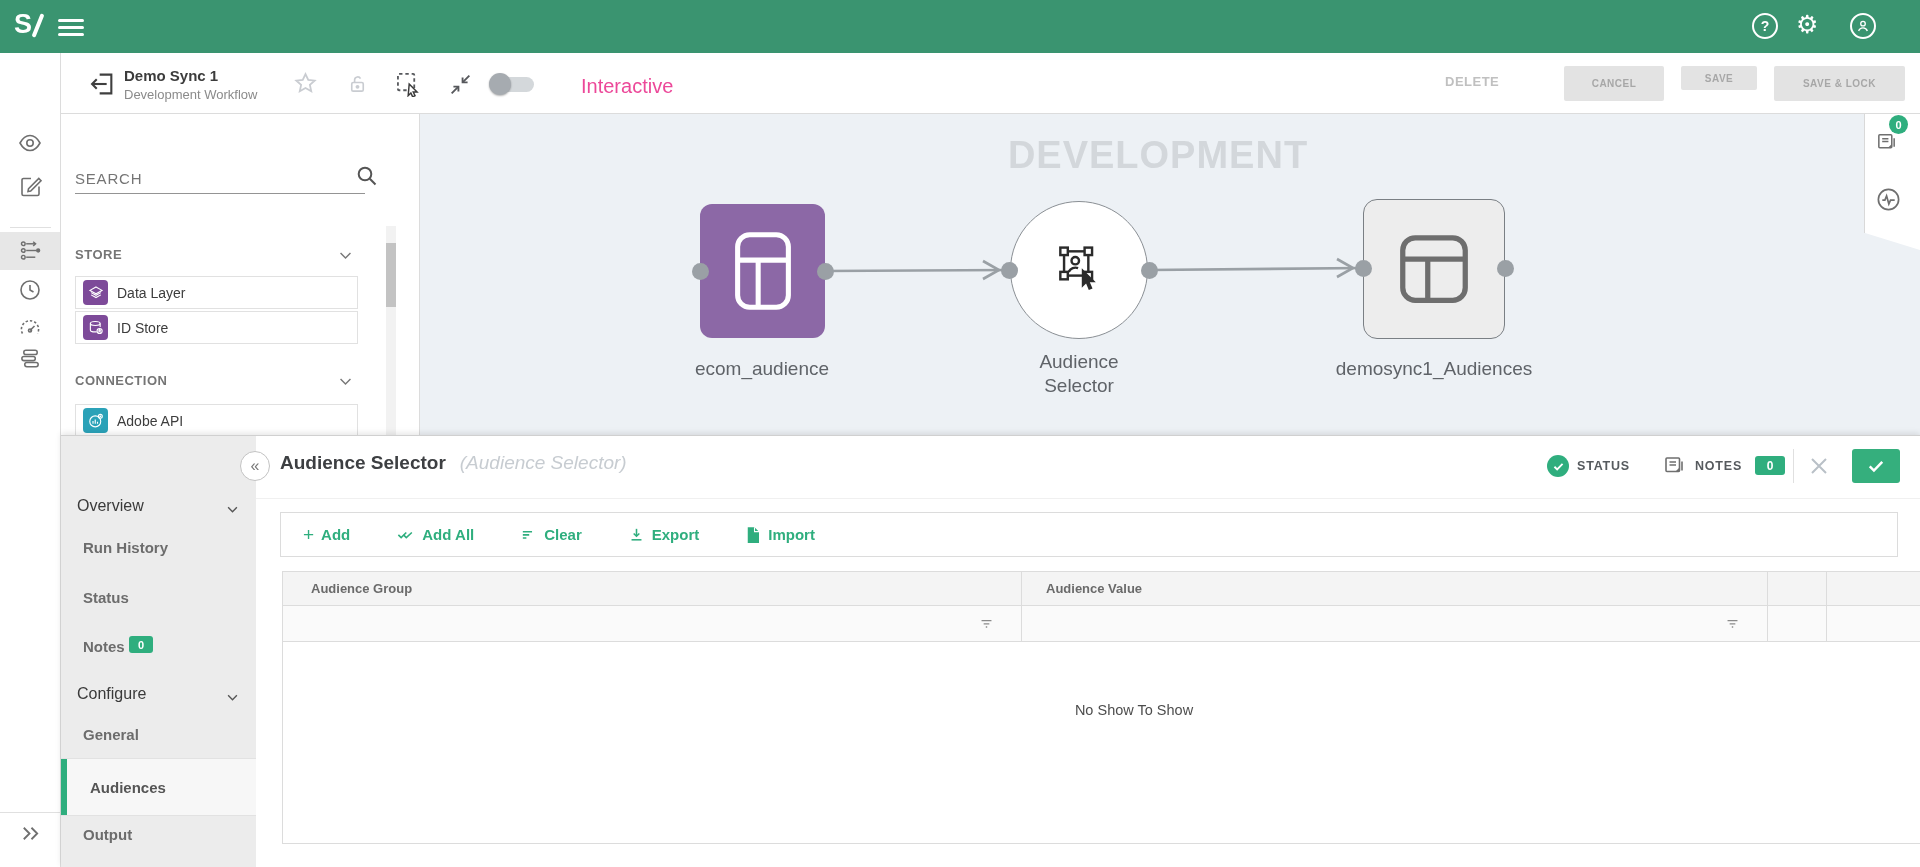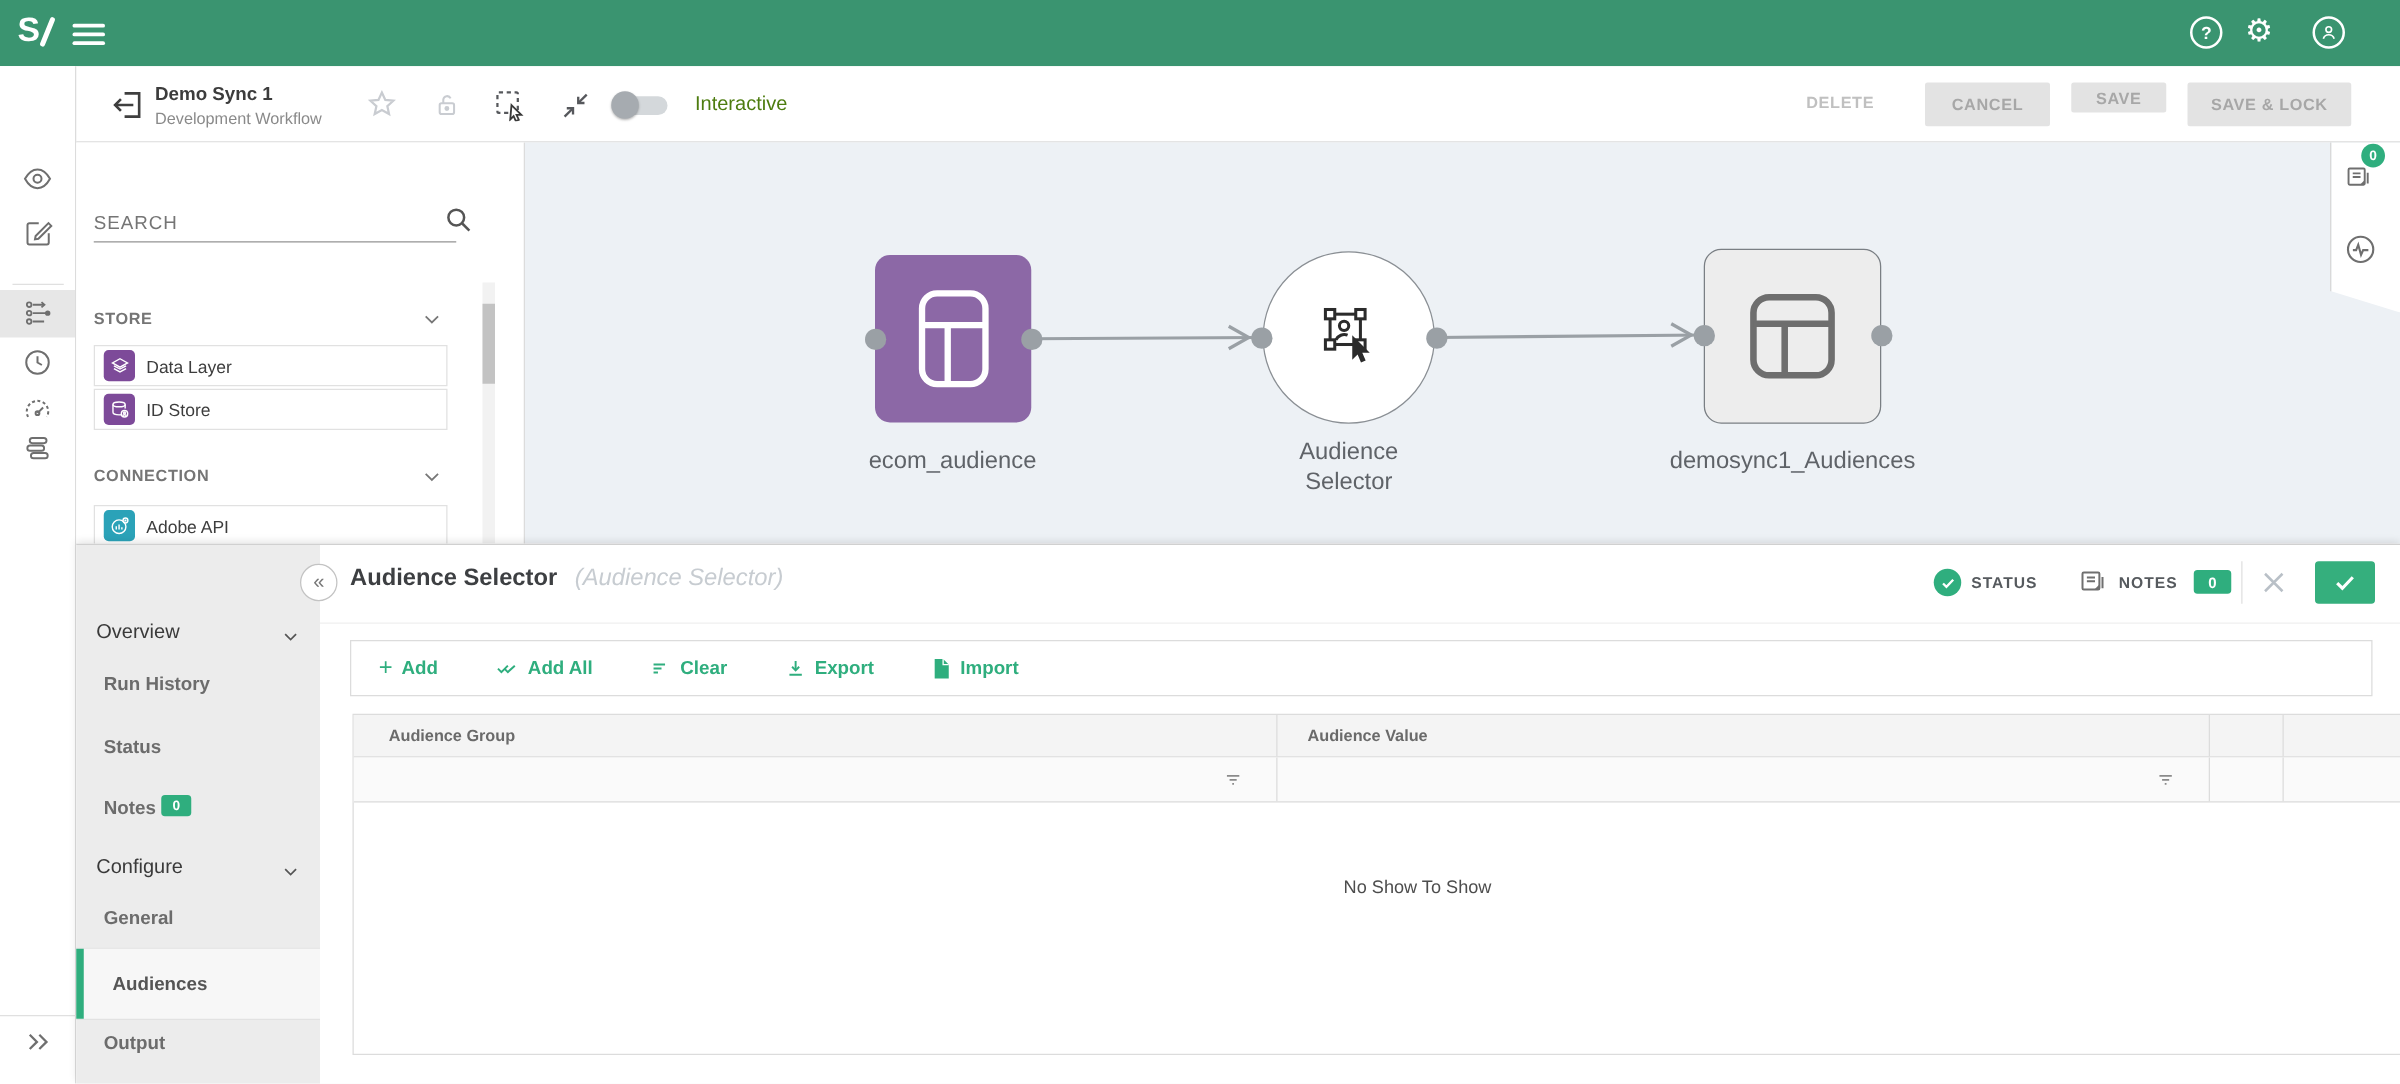--- a/index.html
+++ b/index.html
@@ -10,21 +10,21 @@
   .rail-ic { width:24px; height:24px; color:#6f6f6f; }
   .hbar { height:3px; background:#fff; border-radius:2px; margin-bottom:4px; width:26px; }
   .circ-ic { border:2px solid #fff; border-radius:50%; width:26px; height:26px; display:flex; align-items:center; justify-content:center; color:#fff; font-weight:bold; font-size:14px; }
   .pal-row { position:absolute; width:283px; height:33px; background:#fff; border:1px solid #e1e1e1; display:flex; align-items:center; }
   .pal-ic { width:25px; height:25px; border-radius:4px; margin-left:7px; display:flex; align-items:center; justify-content:center; }
   .pal-label { margin-left:9px; font-size:14px; color:#3d3d3d; }
   .sec-label { font-size:13px; font-weight:600; color:#757575; letter-spacing:.5px; }
   .nav-group { font-size:16px; font-weight:500; color:#3a3a3a; }
   .nav-sub { font-size:15px; font-weight:700; color:#6c6c6c; }
   .badge { background:#2FAE7E; color:#fff; font-size:11px; font-weight:700; border-radius:3px; display:flex; align-items:center; justify-content:center; }
-  .gbtn { background:#e3e3e3; border:none; border-radius:2px; color:#a7a7a7; font-size:13px; font-weight:600; letter-spacing:.5px; font-family:inherit; display:flex; align-items:center; justify-content:center; }
+  .gbtn { background:#e3e3e3; border:none; border-radius:2px; color:#a7a7a7; font-size:10px; font-weight:600; letter-spacing:.5px; font-family:inherit; display:flex; align-items:center; justify-content:center;margin-left:24px; }
   .act-btn { display:flex; align-items:center; gap:7px; color:#2FAE7E; font-size:15px; font-weight:600; cursor:pointer; background:none; border:none; font-family:inherit; }
   .node-label { position:absolute; text-align:center; font-size:19px; color:#5f6368; }
   .port { position:absolute; width:17px; height:17px; border-radius:50%; background:#9aa0a5; }
   .th-cell { display:flex; align-items:center; font-size:13px; font-weight:700; color:#6a6a6a; border-right:1px solid #dcdcdc; height:100%; }
   .flt-cell { display:flex; align-items:center; justify-content:flex-end; padding-right:26px; border-right:1px solid #dcdcdc; height:100%; }
 </style>
 </head>
 <body>
 
 <div id="app">
@@ -96,21 +96,21 @@
     <svg width="25" height="25" viewBox="0 0 24 24" fill="none" stroke="#56585c" stroke-width="1.8">
         <path d="M20.5 3.5 L14 10"></path>
         <path d="M14 5.2 V10 H18.8"></path>
         <path d="M3.5 20.5 L10 14"></path>
         <path d="M10 18.8 V14 H5.2"></path>
       </svg>
   </div>
   <div class="a" style="left:492px;top:77px;width:42px;height:15px;border-radius:8px;background:#d4d8db;">
     <div class="a" style="left:-3px;top:-4px;width:22px;height:22px;border-radius:50%;background:#a6abb0;box-shadow:0 1px 2px rgba(0,0,0,.3);"></div>
   </div>
-  <div class="a" style="left:556px;top:75px;font-size:16px;color:#4d7c0f;">Interactive</div>
+  <div class="a" style="left:581px;top:75px;font-size:20px;color:#ec4899;">Interactive</div>
   <button class="a" style="left:1445px;top:74px;background:none;border:none;font-family:inherit;font-size:13px;font-weight:600;letter-spacing:.5px;color:#c0c0c0;">DELETE</button>
   <button class="a gbtn" style="left:1540px;top:66px;width:100px;height:35px;">CANCEL</button>
   <button class="a gbtn" style="left:1657px;top:66px;width:76px;height:24px;">SAVE</button>
   <button class="a gbtn" style="left:1750px;top:66px;width:131px;height:35px;">SAVE &amp; LOCK</button>
 
   <div class="a" style="left:0;top:53px;width:61px;height:814px;background:#fff;border-right:1px solid #dcdcdc;"></div>
   <div class="a" style="left:18px;top:131px;">
     <svg class="rail-ic" viewBox="0 0 24 24" fill="none" stroke="currentColor" stroke-width="1.6">
         <path d="M2 12 C5 6.5 9 4.5 12 4.5 C15 4.5 19 6.5 22 12 C19 17.5 15 19.5 12 19.5 C9 19.5 5 17.5 2 12 Z"></path>
         <circle cx="12" cy="12" r="3.2"></circle>
@@ -218,20 +218,21 @@
             <path d="M8 15.5 v-3.5 M11 15.5 v-5.5 M14 15.5 v-2.5"></path>
             <circle cx="17.8" cy="5.8" r="2.6"></circle>
             <path d="M17.8 4.7 v2.2 M16.7 5.8 h2.2"></path>
           </svg>
       </div>
       <span class="pal-label">Adobe API</span>
     </div>
   </div>
 
   <div class="a" style="left:420px;top:114px;width:1500px;height:321px;background:#EDF1F5;overflow:hidden;">
+    <div class="a" style="left:738px;top:20px;transform:translateX(-50%);font-size:38px;font-weight:700;letter-spacing:1px;color:#d3d7db;white-space:nowrap;">DEVELOPMENT</div>
 
     <svg class="a" style="left:0;top:0;" width="1500" height="321">
       <path d="M405 157 L589 156" stroke="#9aa0a5" stroke-width="2.6" fill="none"></path>
       <path d="M563 147 L579 156 L563 165" stroke="#9aa0a5" stroke-width="2.6" fill="none"></path>
       <path d="M729 156 L943 154" stroke="#9aa0a5" stroke-width="2.6" fill="none"></path>
       <path d="M917 145 L933 154 L917 163" stroke="#9aa0a5" stroke-width="2.6" fill="none"></path>
     </svg>
 
     <div class="a" style="left:280px;top:90px;width:125px;height:134px;background:#8C68A6;border-radius:12px;display:flex;align-items:center;justify-content:center;">
       <svg width="58" height="84" viewBox="0 0 48 66" fill="none" stroke="#fff" stroke-width="4.2">

